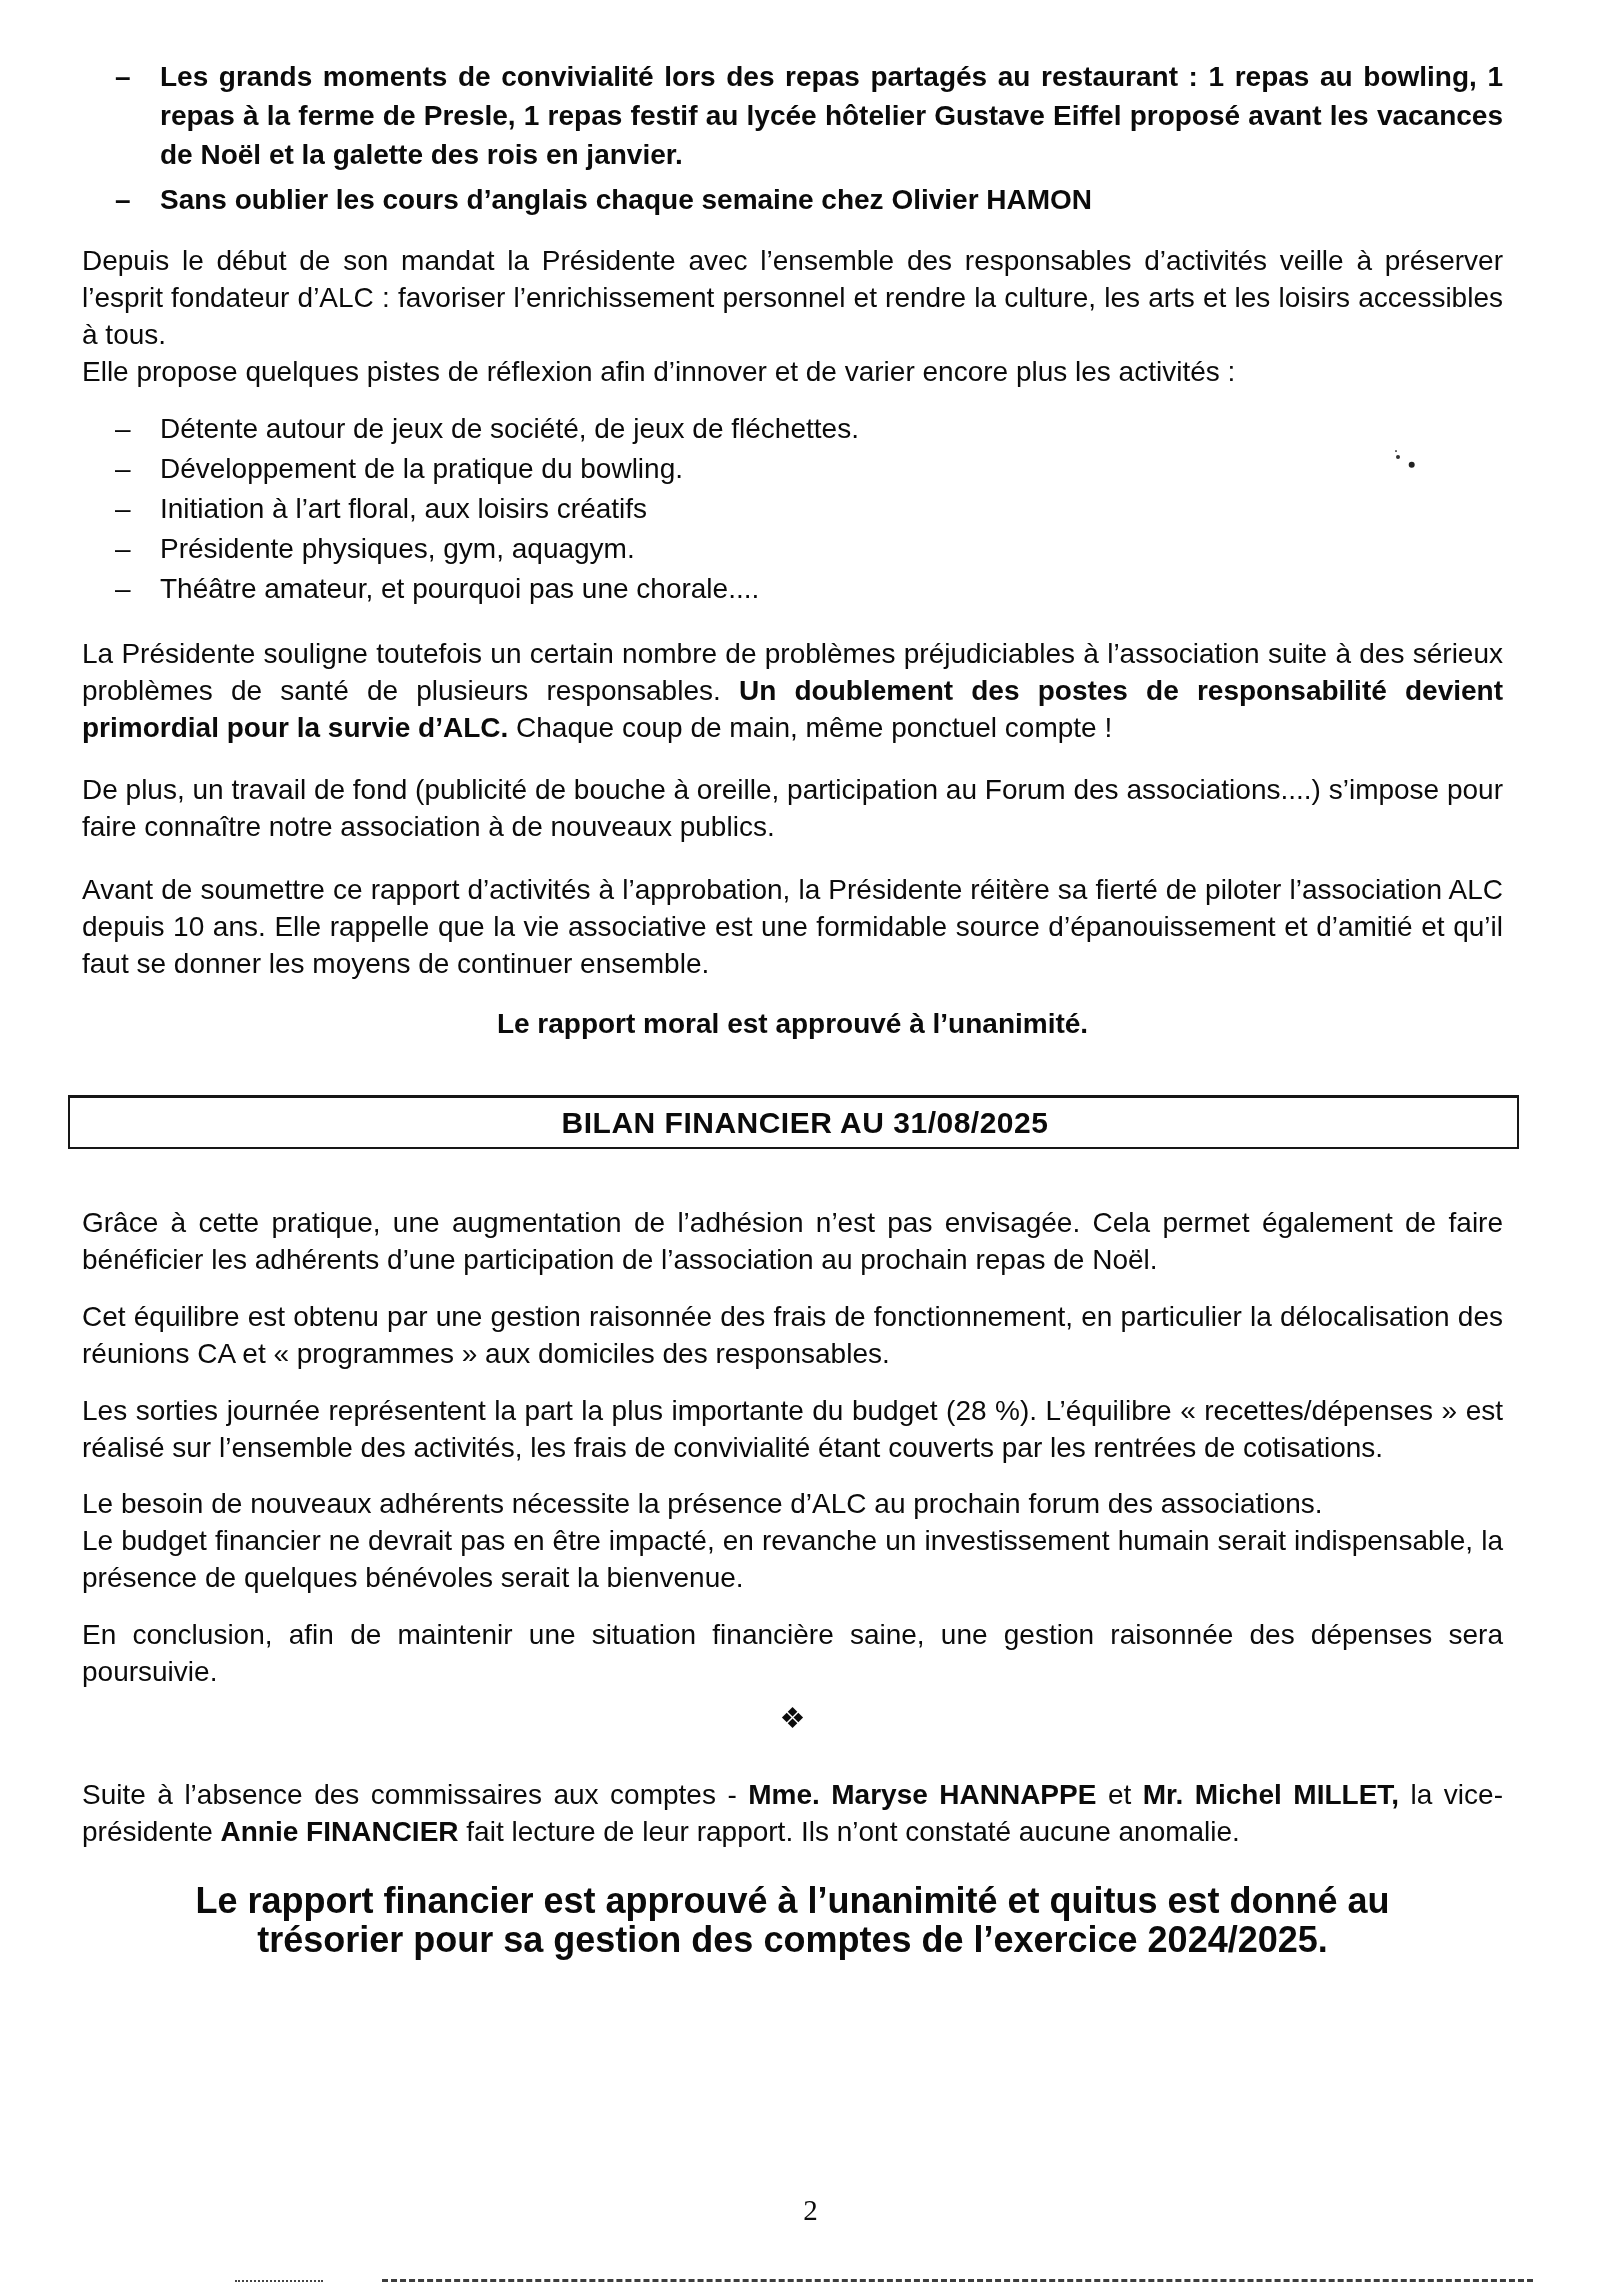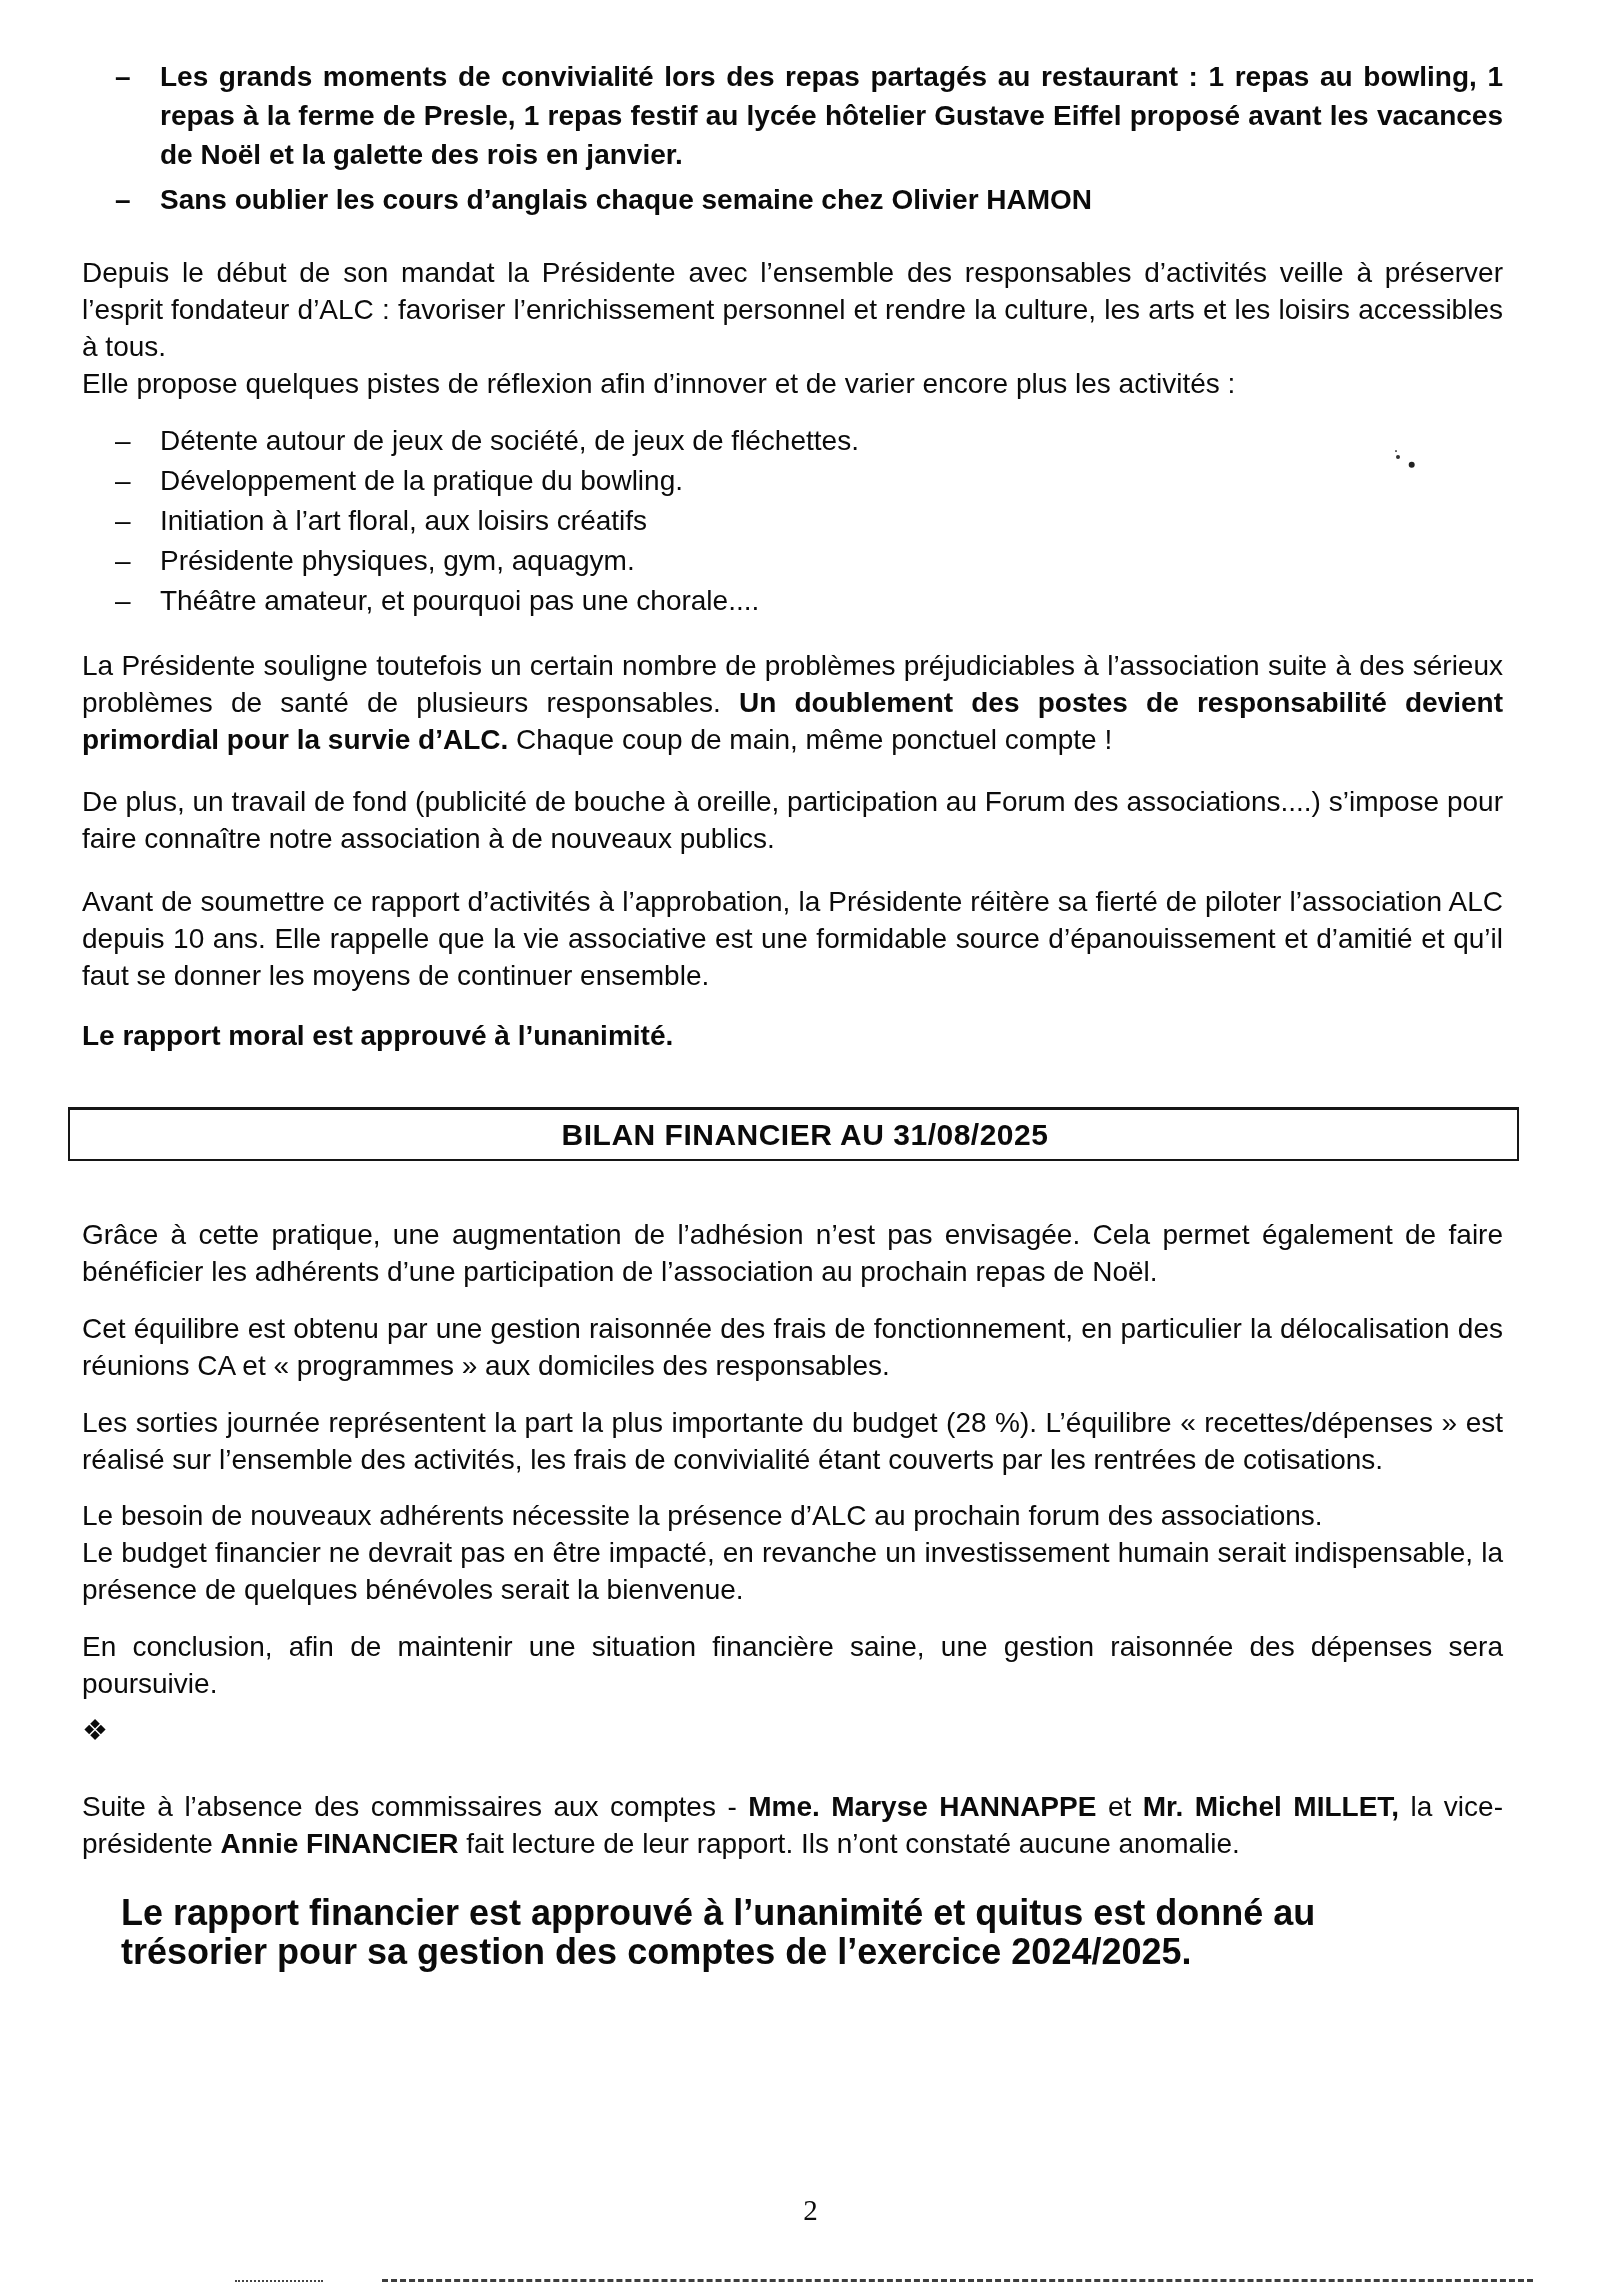--- a/index.html
+++ b/index.html
@@ -3,34 +3,34 @@
 <meta charset="utf-8">
 <style>
   html,body{margin:0;padding:0;background:#e8e8e8;}
   body{width:1621px;height:2291px;position:relative;
        font-family:"Liberation Sans", sans-serif;color:#0b0b0b;}
   .page{position:absolute;inset:0;background:#ffffff;
         padding:57px 118px 0 82px;box-sizing:border-box;overflow:hidden;}
 
   p{margin:0;font-size:28px;line-height:37px;}
   .just{text-align:justify;}
-  .center{text-align:left;}
+  .center{text-align:center;}
   .bold{font-weight:bold;}
 
   
   .blist{list-style:none;margin:0;padding:0;}
   .blist li{display:flex;align-items:flex-start;}
   .dash{flex:0 0 45px;margin-left:33px;font-weight:inherit;}
   .hl-list{font-weight:bold;}
   .hl-list li{font-size:28px;line-height:39px;margin-bottom:5.9px;}
   .hl-list .li-text{text-align:justify;}
   .idea-list li{font-size:28px;line-height:40px;}
 
   
-  .m-top-44{margin-top:35px;}
+  .m-top-44{margin-top:23px;}
   .m-top-26{margin-top:25.5px;}
   .m-top-20{margin-top:19.6px;}
   .m-top-40{margin-top:39px;}
 
   .approval-moral{margin-top:23.5px;font-size:28px;}
 
   
   .banner{margin:53px -15.7px 0 -13.7px;border:2.9px solid #161616;
           border-top-width:3.9px;height:49px;display:flex;align-items:center;
           justify-content:center;padding-left:23px;}

